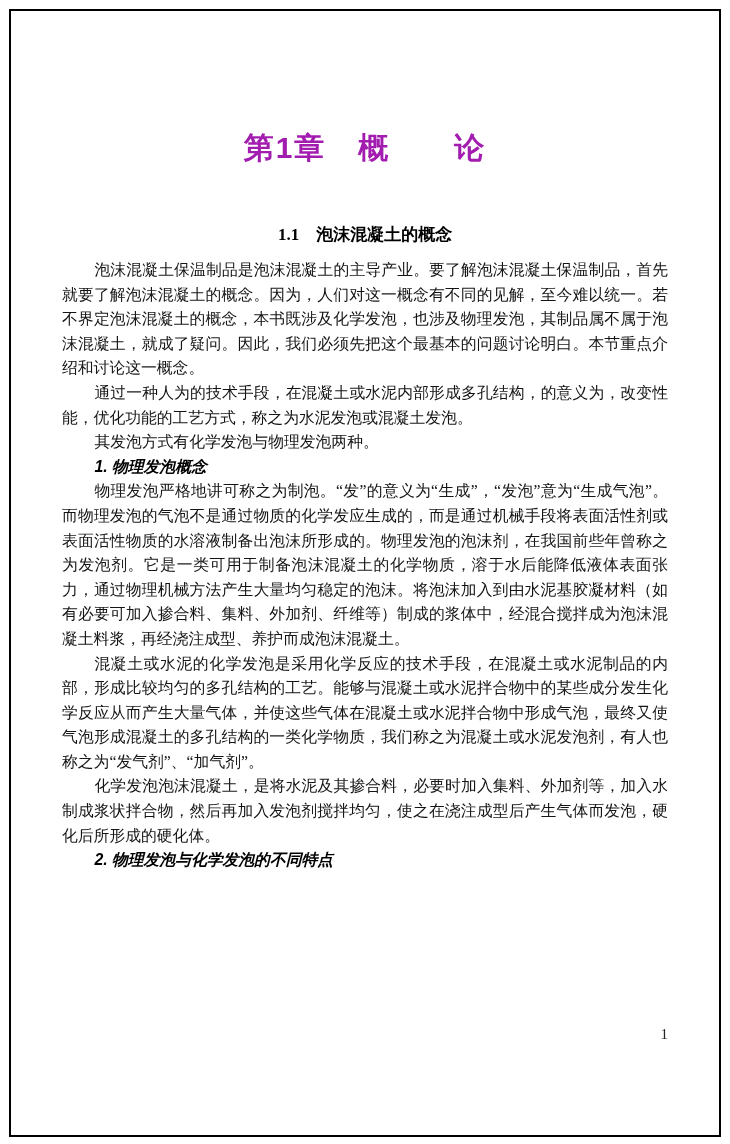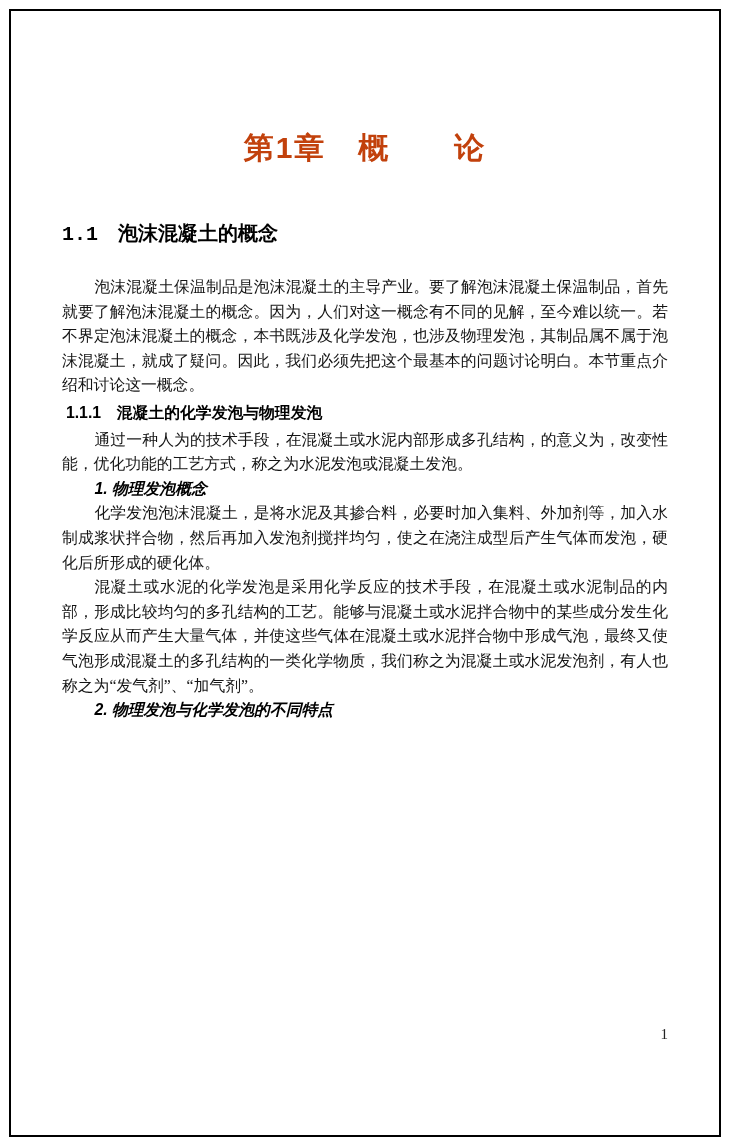--- a/index.html
+++ b/index.html
@@ -28,33 +28,33 @@
     width: 606px;
   }
   .chapter {
     margin: 130px 0 14px 0;
     text-align: center;
     font-family: "Liberation Sans", "DejaVu Sans", sans-serif;
     font-weight: 700;
     font-size: 30px;
     line-height: 36px;
     letter-spacing: 2px;
-    color: #c2410c;
+    color: #a21caf;
   }
   .section {
     margin: 56px 0 0 0;
-    text-align: left;
-    font-family: Liberation Mono, monospace;
+    text-align: center;
+    font-family: Liberation Serif, serif;
     font-weight: 700;
-    font-size: 20px;
+    font-size: 17px;
     line-height: 26px;
     color: #000;
   }
   .body-text {
-    margin-top: 27px;
+    margin-top: 10px;
     font-size: 15.8px;
     line-height: 24.6px;
     text-align: justify;
   }
   .para {
     margin: 0;
     text-indent: 2.05em;
   }
   .sub-heading, .num-heading {
     margin: 0;
@@ -81,23 +81,24 @@
 
 <div>
   <div class="frame"></div>
 
   <div class="content">
     <h1 class="chapter">第1章　概　　论</h1>
     <h2 class="section">1.1　泡沫混凝土的概念</h2>
 
     <div class="body-text">
       <p class="para">泡沫混凝土保温制品是泡沫混凝土的主导产业。要了解泡沫混凝土保温制品，首先就要了解泡沫混凝土的概念。因为，人们对这一概念有不同的见解，至今难以统一。若不界定泡沫混凝土的概念，本书既涉及化学发泡，也涉及物理发泡，其制品属不属于泡沫混凝土，就成了疑问。因此，我们必须先把这个最基本的问题讨论明白。本节重点介绍和讨论这一概念。</p>
-      <h3 class="sub-heading">1.1.1　混凝土的化学发泡与物理发泡</h3>
       <p class="para">通过一种人为的技术手段，在混凝土或水泥内部形成多孔结构，的意义为，改变性能，优化功能的工艺方式，称之为水泥发泡或混凝土发泡。</p>
+      <p class="para">其发泡方式有化学发泡与物理发泡两种。</p>
       <h4 class="num-heading">1. 物理发泡概念</h4>
+      <p class="para">物理发泡严格地讲可称之为制泡。“发”的意义为“生成”，“发泡”意为“生成气泡”。而物理发泡的气泡不是通过物质的化学发应生成的，而是通过机械手段将表面活性剂或表面活性物质的水溶液制备出泡沫所形成的。物理发泡的泡沫剂，在我国前些年曾称之为发泡剂。它是一类可用于制备泡沫混凝土的化学物质，溶于水后能降低液体表面张力，通过物理机械方法产生大量均匀稳定的泡沫。将泡沫加入到由水泥基胶凝材料（如有必要可加入掺合料、集料、外加剂、纤维等）制成的浆体中，经混合搅拌成为泡沫混凝土料浆，再经浇注成型、养护而成泡沫混凝土。</p>
+      <p class="para">混凝土或水泥的化学发泡是采用化学反应的技术手段，在混凝土或水泥制品的内部，形成比较均匀的多孔结构的工艺。能够与混凝土或水泥拌合物中的某些成分发生化学反应从而产生大量气体，并使这些气体在混凝土或水泥拌合物中形成气泡，最终又使气泡形成混凝土的多孔结构的一类化学物质，我们称之为混凝土或水泥发泡剂，有人也称之为“发气剂”、“加气剂”。</p>
       <p class="para">化学发泡泡沫混凝土，是将水泥及其掺合料，必要时加入集料、外加剂等，加入水制成浆状拌合物，然后再加入发泡剂搅拌均匀，使之在浇注成型后产生气体而发泡，硬化后所形成的硬化体。</p>
-      <p class="para">混凝土或水泥的化学发泡是采用化学反应的技术手段，在混凝土或水泥制品的内部，形成比较均匀的多孔结构的工艺。能够与混凝土或水泥拌合物中的某些成分发生化学反应从而产生大量气体，并使这些气体在混凝土或水泥拌合物中形成气泡，最终又使气泡形成混凝土的多孔结构的一类化学物质，我们称之为混凝土或水泥发泡剂，有人也称之为“发气剂”、“加气剂”。</p>
       <h4 class="num-heading">2. 物理发泡与化学发泡的不同特点</h4>
     </div>
   </div>
 
   <div class="page-number">1</div>
 </div>
 
 </body></html>

